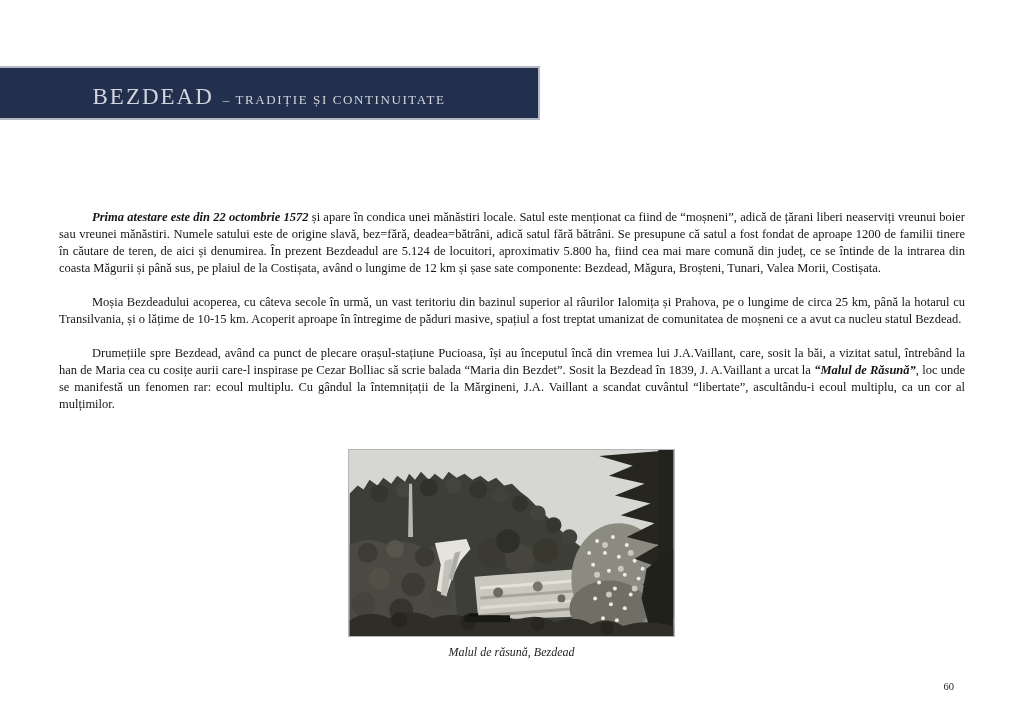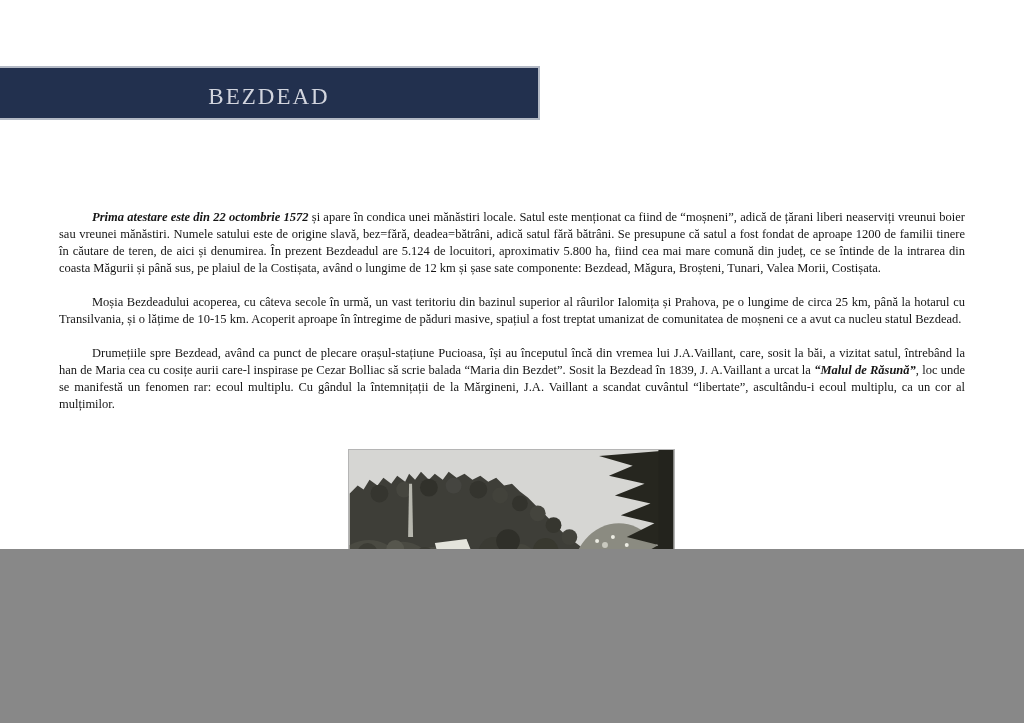--- a/index.html
+++ b/index.html
@@ -1,20 +1,20 @@
 <!DOCTYPE html>
 <html><head>
 <meta charset="utf-8">
 <style>
   html, body { margin: 0; padding: 0; }
   body { background: #888; }
   .page {
     position: relative;
     width: 1024px;
-    height: 549px;
+    height: 723px;
     margin: 0 auto;
     background: #ffffff;
     overflow: hidden;
     font-family: "Liberation Serif", "DejaVu Serif", serif;
     color: #151515;
   }
   
   .banner {
     position: absolute;
     left: 0;
@@ -88,20 +88,21 @@
   }
 </style>
 </head>
 <body>
 
 <div class="page">
 
   <div class="banner">
     <div class="banner-inner">
       <span class="banner-title">BEZDEAD</span>
+      <span class="banner-subtitle">– TRADIȚIE ȘI CONTINUITATE</span>
     </div>
   </div>
 
   <div class="text-block">
     <p><span class="bi">Prima atestare este din 22 octombrie 1572</span><span> și apare în condica unei mănăstiri locale. Satul este menționat ca fiind de “moșneni”, adică de țărani liberi neaserviți vreunui boier sau vreunei mănăstiri. Numele satului este de origine slavă, bez=fără, deadea=bătrâni, adică satul fără bătrâni. Se presupune că satul a fost fondat de aproape 1200 de familii tinere în căutare de teren, de aici și denumirea. În prezent Bezdeadul are 5.124 de locuitori, aproximativ 5.800 ha, fiind cea mai mare comună din județ, ce se întinde de la intrarea din coasta Măgurii și până sus, pe plaiul de la Costișata, având o lungime de 12 km și șase sate componente: Bezdead, Măgura, Broșteni, Tunari, Valea Morii, Costișata.</span></p>
     <p><span>Moșia Bezdeadului acoperea, cu câteva secole în urmă, un vast teritoriu din bazinul superior al râurilor Ialomița și Prahova, pe o lungime de circa 25 km, până la hotarul cu Transilvania, și o lățime de 10-15 km. Acoperit aproape în întregime de păduri masive, spațiul a fost treptat umanizat de comunitatea de moșneni ce a avut ca nucleu statul Bezdead.</span></p>
     <p><span>Drumețiile spre Bezdead, având ca punct de plecare orașul-stațiune Pucioasa, își au începutul încă din vremea lui J.A.Vaillant, care, sosit la băi, a vizitat satul, întrebând la han de Maria cea cu cosițe aurii care-l inspirase pe Cezar Bolliac să scrie balada “Maria din Bezdet”. Sosit la Bezdead în 1839, J. A.Vaillant a urcat la </span><span class="bi">“Malul de Răsună”</span><span>, loc unde se manifestă un fenomen rar: ecoul multiplu. Cu gândul la întemnițații de la Mărgineni, J.A. Vaillant a scandat cuvântul “libertate”, ascultându-i ecoul multiplu, ca un cor al mulțimilor.</span></p>
   </div>
 
   <div class="figure">

